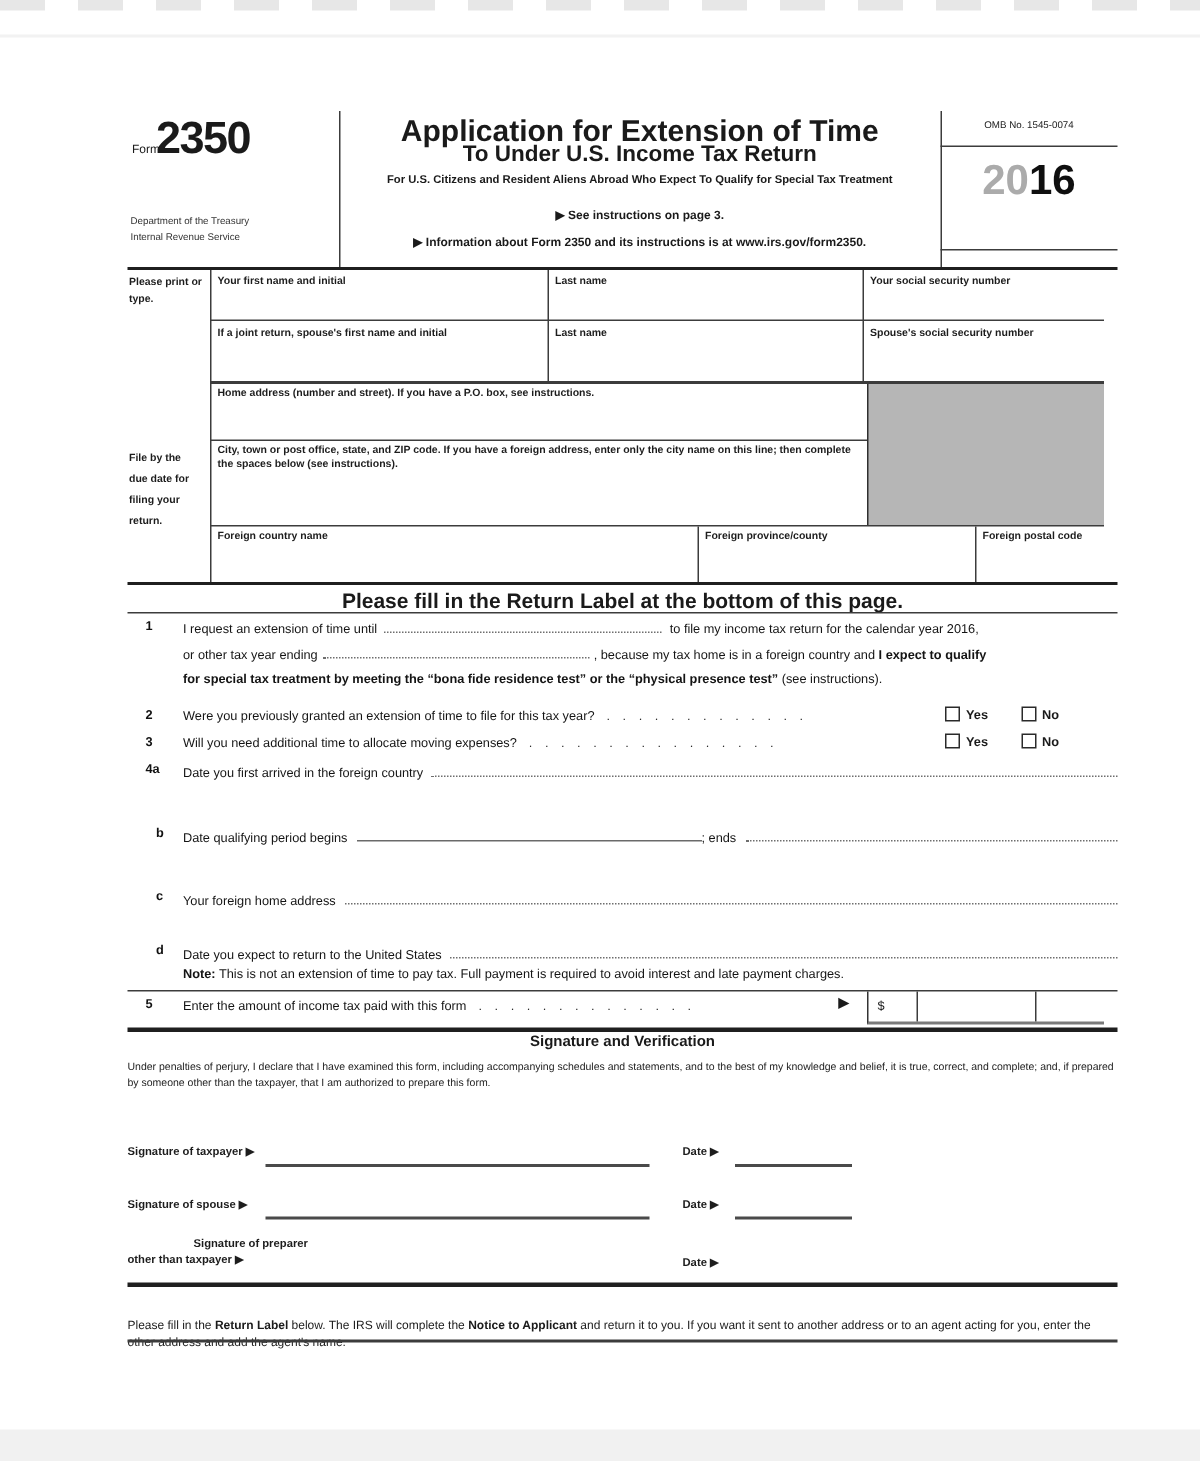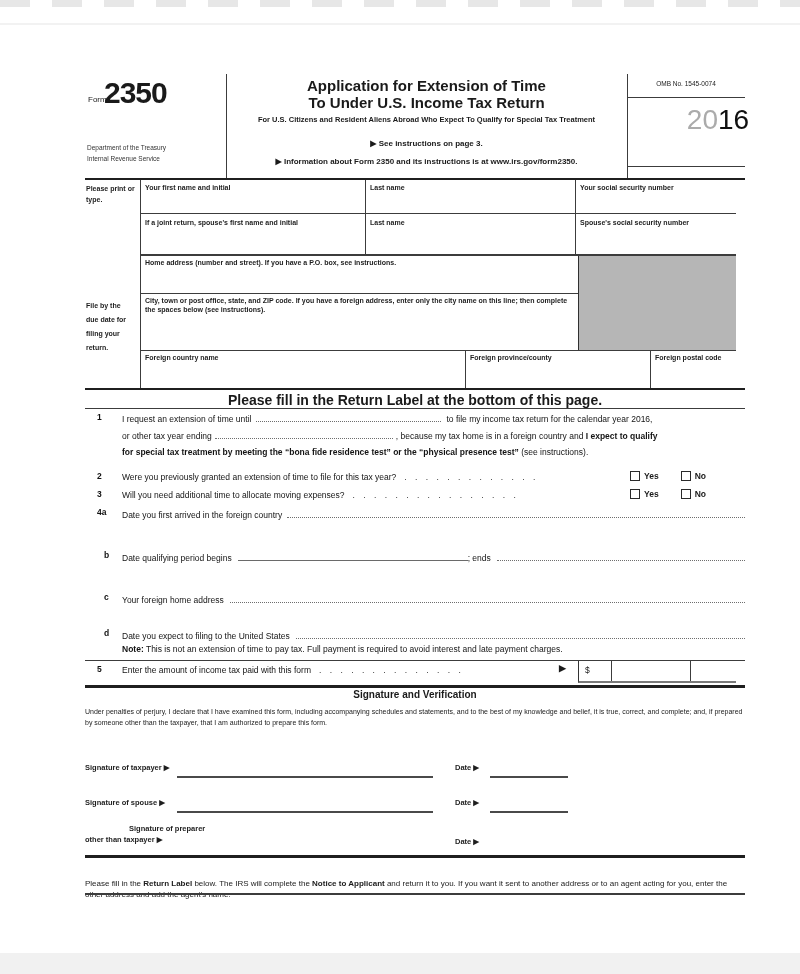--- a/index.html
+++ b/index.html
@@ -31,29 +31,29 @@
 <div class="page">
 
   <div class="abs" style="left:0;top:4;width:800px;height:7px;background:repeating-linear-gradient(90deg,#e7e7e7 0 30px,#ffffff 30px 52px);"></div>
   <div class="abs" style="left:0;top:23px;width:800px;height:2px;background:#f2f2f2;"></div>
 
   <div class="abs" style="left:88px;top:95px;font-size:8px;">Form</div>
   <div class="abs" style="left:104px;top:76px;font-size:30px;font-weight:700;letter-spacing:-1px;">2350</div>
   <div class="abs" style="left:87px;top:144px;font-size:6.5px;color:#333;">Department of the Treasury</div>
   <div class="abs" style="left:87px;top:155px;font-size:6.5px;color:#333;">Internal Revenue Service</div>
 
-  <div class="abs ctr" style="left:226px;top:77px;width:401px;font-size:15px;font-weight:700;">Application for Extension of Time</div>
+  <div class="abs ctr" style="left:226px;top:77px;width:401px;font-size:20px;font-weight:700;">Application for Extension of Time</div>
   <div class="abs ctr" style="left:226px;top:94px;width:401px;font-size:15px;font-weight:700;">To Under U.S. Income Tax Return</div>
   <div class="abs ctr" style="left:226px;top:115px;width:401px;font-size:7.5px;font-weight:700;">For U.S. Citizens and Resident Aliens Abroad Who Expect To Qualify for Special Tax Treatment</div>
   <div class="abs ctr" style="left:226px;top:139px;width:401px;font-size:8px;font-weight:700;">▶ See instructions on page 3.</div>
   <div class="abs ctr" style="left:226px;top:157px;width:401px;font-size:8px;font-weight:700;">▶ Information about Form 2350 and its instructions is at www.irs.gov/form2350.</div>
 
   <div class="abs ctr" style="left:627px;top:80px;width:118px;font-size:6.5px;">OMB No. 1545-0074</div>
   <div class="ln" style="left:627px;top:97px;width:118px;height:1px;"></div>
-  <div class="abs ctr" style="left:627px;top:104px;width:118px;font-size:28px;font-weight:400;margin-left:32px;">
+  <div class="abs ctr" style="left:627px;top:104px;width:118px;font-size:28px;font-weight:700;">
     <span style="color:#ababab;">20</span><span style="color:#0f0f0f;">16</span>
   </div>
   <div class="ln" style="left:627px;top:166px;width:118px;height:1px;"></div>
 
   <div class="ln" style="left:226px;top:74px;width:1px;height:105px;"></div>
   <div class="ln" style="left:627px;top:74px;width:1px;height:105px;"></div>
   <div class="lnD" style="left:85px;top:178px;width:660px;height:2px;"></div>
 
   <div class="abs lbl" style="left:86px;top:183px;width:50px;line-height:11px;">Please print or type.</div>
   <div class="abs lbl" style="left:86px;top:299px;width:48px;line-height:14px;">File by the due date for filing your return.</div>
@@ -162,21 +162,21 @@
   </div>
 
   <span class="num" style="left:104px;top:592px;">c</span>
   <div class="abs itm flexrow" style="left:122px;top:592px;width:623px;">
     <span style="white-space:nowrap;">Your foreign home address</span>
     <span class="blankd fill" style="margin-left:6px;height:10px;"></span>
   </div>
 
   <span class="num" style="left:104px;top:628px;">d</span>
   <div class="abs itm flexrow" style="left:122px;top:628px;width:623px;">
-    <span style="white-space:nowrap;">Date you expect to filing to the United States</span>
+    <span style="white-space:nowrap;">Date you expect to return to the United States</span>
     <span class="blankd fill" style="margin-left:6px;height:10px;"></span>
   </div>
   <div class="abs itm" style="left:122px;top:643px;width:623px;">
     <span class="bold">Note:</span><span> This is not an extension of time to pay tax. Full payment is required to avoid interest and late payment charges.</span>
   </div>
 
   <div class="ln" style="left:85px;top:660px;width:660px;height:1px;"></div>
 
   <span class="num" style="left:97px;top:664px;">5</span>
   <div class="abs itm flexrow" style="left:122px;top:664px;width:433px;overflow:hidden;">

